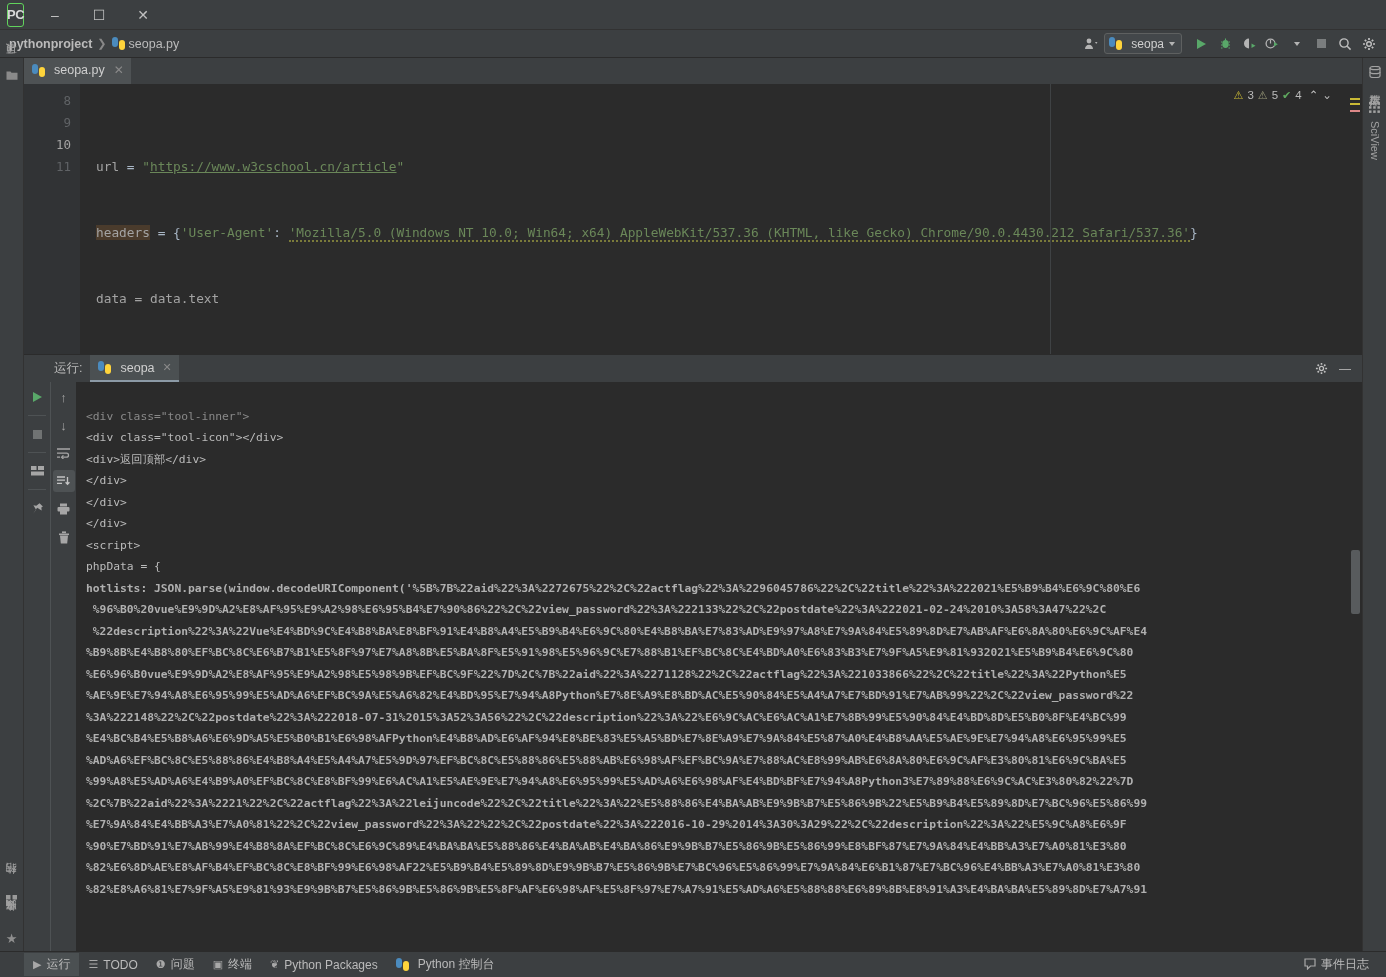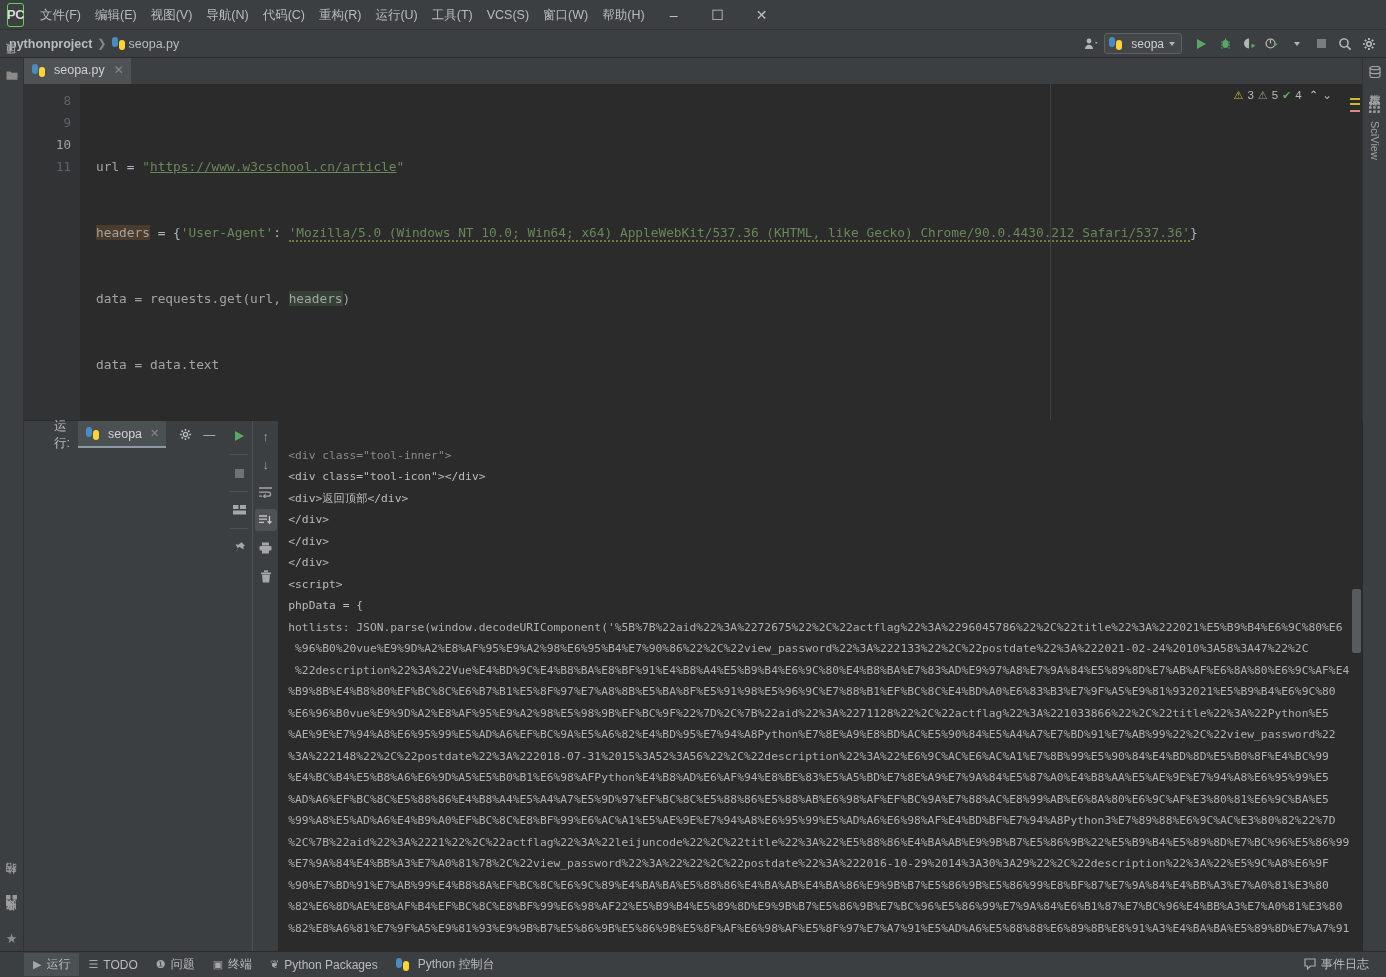--- a/index.html
+++ b/index.html
@@ -136,21 +136,21 @@
   .tri-warn { color: #c9b935; font-size: 11px; }
   .tri-warn2 { color: #9a9a7a; font-size: 11px; }
   .chk-ok { color: #5fa85f; font-size: 11px; }
   .editor-scroll {
     width: 14px; flex: 0 0 14px; background: #2b2b2b; position: relative;
   }
   .mk-yellow { position: absolute; right: 2px; width: 10px; height: 2px; background: #c9b935; }
   .mk-pink { position: absolute; right: 2px; width: 10px; height: 2px; background: #d88; }
 
   
-  .runpanel { flex: 1; display: flex; min-height: 0; background: #3c3f41; border-top: 1px solid #2b2b2b; }
+  .runpanel { flex: 1; display: flex; flex-direction: column; min-height: 0; background: #3c3f41; border-top: 1px solid #2b2b2b; }
   .run-header {
     height: 27px; flex: 0 0 27px; display: flex; align-items: center; gap: 8px;
     padding-left: 30px; background: #3c3f41;
   }
   .run-label { font-size: 12.5px; color: #bbbbbb; }
   .run-tab {
     display: flex; align-items: center; gap: 5px; padding: 3px 7px 3px 8px;
     background: #4b5052; border-bottom: 2px solid #8c9aa6; font-size: 12.5px; color: #d0d0d0;
     height: 27px; box-sizing: border-box;
   }
@@ -175,54 +175,41 @@
     color: #bbbbbb; padding: 2px 0 0 10px; white-space: pre; min-width: 0;
   }
   .console .topline { color: #bbbbbb; opacity: .65; }
   .console-scroll {
     width: 14px; flex: 0 0 14px; background: #2b2b2b; position: relative;
   }
   .console-thumb {
     position: absolute; top: 168px; right: 2px; width: 9px; height: 64px;
     background: #585b5d; border-radius: 2px;
   }
-  .enc { color: #b0b0b0; }
+  .enc { color: #b0b0b0; font-weight: bold; }
 
   
   .statusbar {
     height: 26px; flex: 0 0 26px; background: #3c3f41; display: flex; align-items: center;
     border-top: 1px solid #2b2b2b; padding-left: 24px; font-size: 12px; color: #bbbbbb;
   }
   .sb-item { display: flex; align-items: center; gap: 5px; padding: 3px 9px; }
   .sb-item.active { background: #4b5052; }
   .sb-right { margin-left: auto; display: flex; align-items: center; padding-right: 8px; }
   .sb-ico { font-size: 11px; color: #a8a8a8; }
 </style>
 </head>
 <body>
 
 <div id="app">
 
   <div class="titlebar">
     <div class="pc-logo">
         <span>PC</span>
       </div>
-    <div class="menubar">
-      <div class="menu-item">文件(F)</div>
-      <div class="menu-item">编辑(E)</div>
-      <div class="menu-item">视图(V)</div>
-      <div class="menu-item">导航(N)</div>
-      <div class="menu-item">代码(C)</div>
-      <div class="menu-item">重构(R)</div>
-      <div class="menu-item">运行(U)</div>
-      <div class="menu-item">工具(T)</div>
-      <div class="menu-item">VCS(S)</div>
-      <div class="menu-item">窗口(W)</div>
-      <div class="menu-item">帮助(H)</div>
-    </div>
     <div class="win-btns">
       <div class="win-btn">–</div>
       <div class="win-btn">☐</div>
       <div class="win-btn close">✕</div>
     </div>
   </div>
 
   <div class="navbar">
     <div class="breadcrumb">
       <span style="font-weight:bold">pythonproject</span>
@@ -327,21 +314,20 @@
           <div class="gutter">
             <div class="ln">8</div>
             <div class="ln">9</div>
             <div class="ln active">10</div>
             <div class="ln">11</div>
           </div>
           <div class="codearea">
             <div class="caret-col" style="left:970px"></div>
             <div><span class="k-var">url</span><span class="k-op"> = </span><span class="k-str">"</span><span class="k-link">https://www.w3cschool.cn/article</span><span class="k-str">"</span></div>
             <div><span class="k-var hl-warn">headers</span><span class="k-op"> = {</span><span class="k-str">'User-Agent'</span><span class="k-op">: </span><span class="k-str squiggle">'Mozilla/5.0 (Windows NT 10.0; Win64; x64) AppleWebKit/537.36 (KHTML, like Gecko) Chrome/90.0.4430.212 Safari/537.36'</span><span class="k-op">}</span></div>
-            <div><span class="k-var">data = requests.get(url, </span><span class="k-var hl-soft">headers</span><span class="k-var">)</span></div>
             <div><span class="k-var">data = data.text</span></div>
           </div>
           <div class="insp-widget">
             <span class="tri-warn">⚠</span>
               <span>3</span>
             <span class="tri-warn2">⚠</span>
               <span>5</span>
             <span class="chk-ok">✔</span>
               <span>4</span>
             <span style="margin-left:3px">⌃</span>
@@ -444,21 +430,21 @@
 <span class="enc"> %96%B0%20vue%E9%9D%A2%E8%AF%95%E9%A2%98%E6%95%B4%E7%90%86%22%2C%22view_password%22%3A%222133%22%2C%22postdate%22%3A%222021-02-24%2010%3A58%3A47%22%2C</span>
 <span class="enc"> %22description%22%3A%22Vue%E4%BD%9C%E4%B8%BA%E8%BF%91%E4%B8%A4%E5%B9%B4%E6%9C%80%E4%B8%BA%E7%83%AD%E9%97%A8%E7%9A%84%E5%89%8D%E7%AB%AF%E6%8A%80%E6%9C%AF%E4</span>
 <span class="enc">%B9%8B%E4%B8%80%EF%BC%8C%E6%B7%B1%E5%8F%97%E7%A8%8B%E5%BA%8F%E5%91%98%E5%96%9C%E7%88%B1%EF%BC%8C%E4%BD%A0%E6%83%B3%E7%9F%A5%E9%81%932021%E5%B9%B4%E6%9C%80</span>
 <span class="enc">%E6%96%B0vue%E9%9D%A2%E8%AF%95%E9%A2%98%E5%98%9B%EF%BC%9F%22%7D%2C%7B%22aid%22%3A%2271128%22%2C%22actflag%22%3A%221033866%22%2C%22title%22%3A%22Python%E5</span>
 <span class="enc">%AE%9E%E7%94%A8%E6%95%99%E5%AD%A6%EF%BC%9A%E5%A6%82%E4%BD%95%E7%94%A8Python%E7%8E%A9%E8%BD%AC%E5%90%84%E5%A4%A7%E7%BD%91%E7%AB%99%22%2C%22view_password%22</span>
 <span class="enc">%3A%222148%22%2C%22postdate%22%3A%222018-07-31%2015%3A52%3A56%22%2C%22description%22%3A%22%E6%9C%AC%E6%AC%A1%E7%8B%99%E5%90%84%E4%BD%8D%E5%B0%8F%E4%BC%99</span>
 <span class="enc">%E4%BC%B4%E5%B8%A6%E6%9D%A5%E5%B0%B1%E6%98%AFPython%E4%B8%AD%E6%AF%94%E8%BE%83%E5%A5%BD%E7%8E%A9%E7%9A%84%E5%87%A0%E4%B8%AA%E5%AE%9E%E7%94%A8%E6%95%99%E5</span>
 <span class="enc">%AD%A6%EF%BC%8C%E5%88%86%E4%B8%A4%E5%A4%A7%E5%9D%97%EF%BC%8C%E5%88%86%E5%88%AB%E6%98%AF%EF%BC%9A%E7%88%AC%E8%99%AB%E6%8A%80%E6%9C%AF%E3%80%81%E6%9C%BA%E5</span>
 <span class="enc">%99%A8%E5%AD%A6%E4%B9%A0%EF%BC%8C%E8%BF%99%E6%AC%A1%E5%AE%9E%E7%94%A8%E6%95%99%E5%AD%A6%E6%98%AF%E4%BD%BF%E7%94%A8Python3%E7%89%88%E6%9C%AC%E3%80%82%22%7D</span>
 <span class="enc">%2C%7B%22aid%22%3A%2221%22%2C%22actflag%22%3A%22leijuncode%22%2C%22title%22%3A%22%E5%88%86%E4%BA%AB%E9%9B%B7%E5%86%9B%22%E5%B9%B4%E5%89%8D%E7%BC%96%E5%86%99</span>
-<span class="enc">%E7%9A%84%E4%BB%A3%E7%A0%81%78%2C%22view_password%22%3A%22%22%2C%22postdate%22%3A%222016-10-29%2014%3A30%3A29%22%2C%22description%22%3A%22%E5%9C%A8%E6%9F</span>
+<span class="enc">%E7%9A%84%E4%BB%A3%E7%A0%81%22%2C%22view_password%22%3A%22%22%2C%22postdate%22%3A%222016-10-29%2014%3A30%3A29%22%2C%22description%22%3A%22%E5%9C%A8%E6%9F</span>
 <span class="enc">%90%E7%BD%91%E7%AB%99%E4%B8%8A%EF%BC%8C%E6%9C%89%E4%BA%BA%E5%88%86%E4%BA%AB%E4%BA%86%E9%9B%B7%E5%86%9B%E5%86%99%E8%BF%87%E7%9A%84%E4%BB%A3%E7%A0%81%E3%80</span>
 <span class="enc">%82%E6%8D%AE%E8%AF%B4%EF%BC%8C%E8%BF%99%E6%98%AF22%E5%B9%B4%E5%89%8D%E9%9B%B7%E5%86%9B%E7%BC%96%E5%86%99%E7%9A%84%E6%B1%87%E7%BC%96%E4%BB%A3%E7%A0%81%E3%80</span>
 <span class="enc">%82%E8%A6%81%E7%9F%A5%E9%81%93%E9%9B%B7%E5%86%9B%E5%86%9B%E5%8F%AF%E6%98%AF%E5%8F%97%E7%A7%91%E5%AD%A6%E5%88%88%E6%89%8B%E8%91%A3%E4%BA%BA%E5%89%8D%E7%A7%91</span>
 
 
 
 
 
 
 

